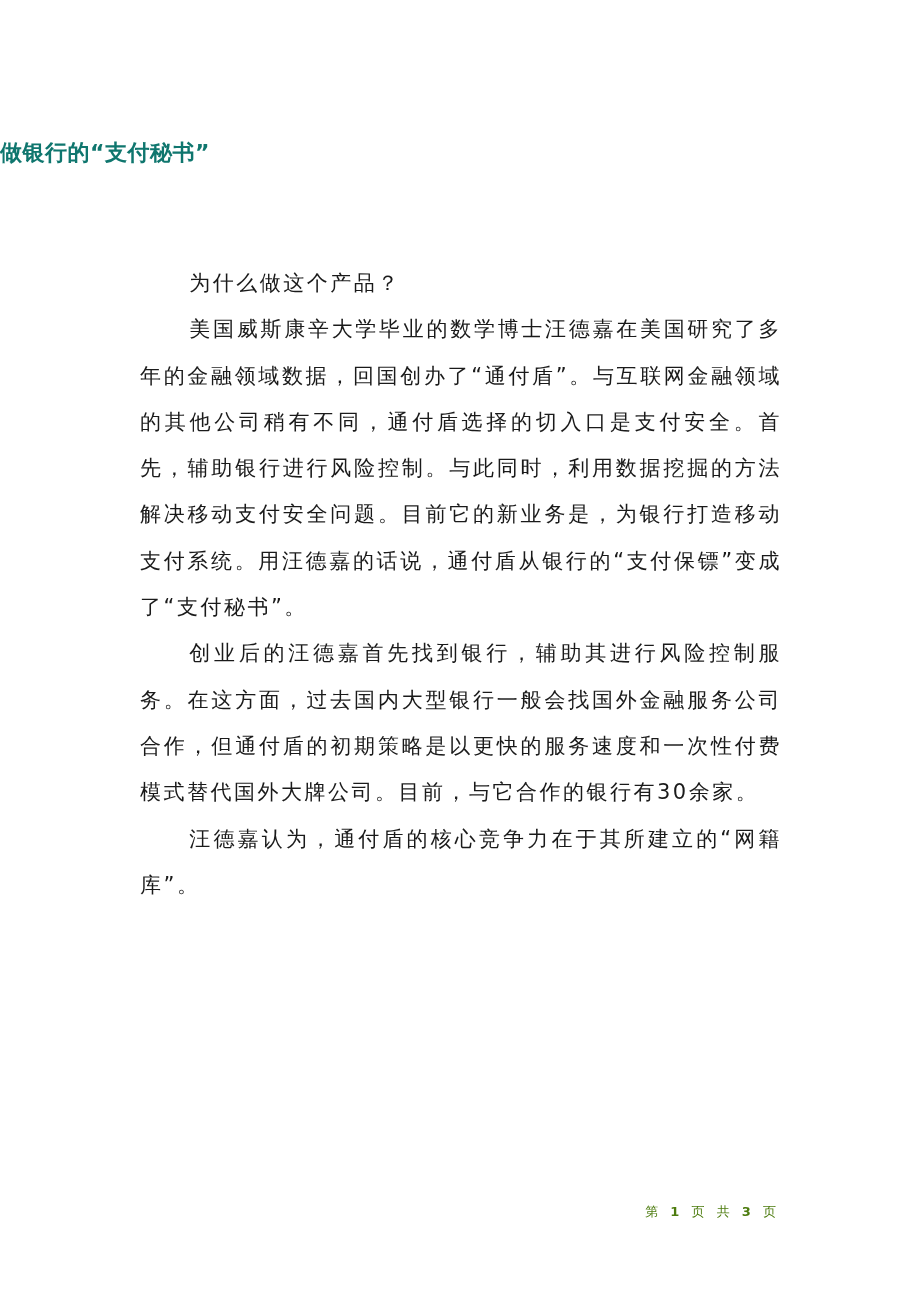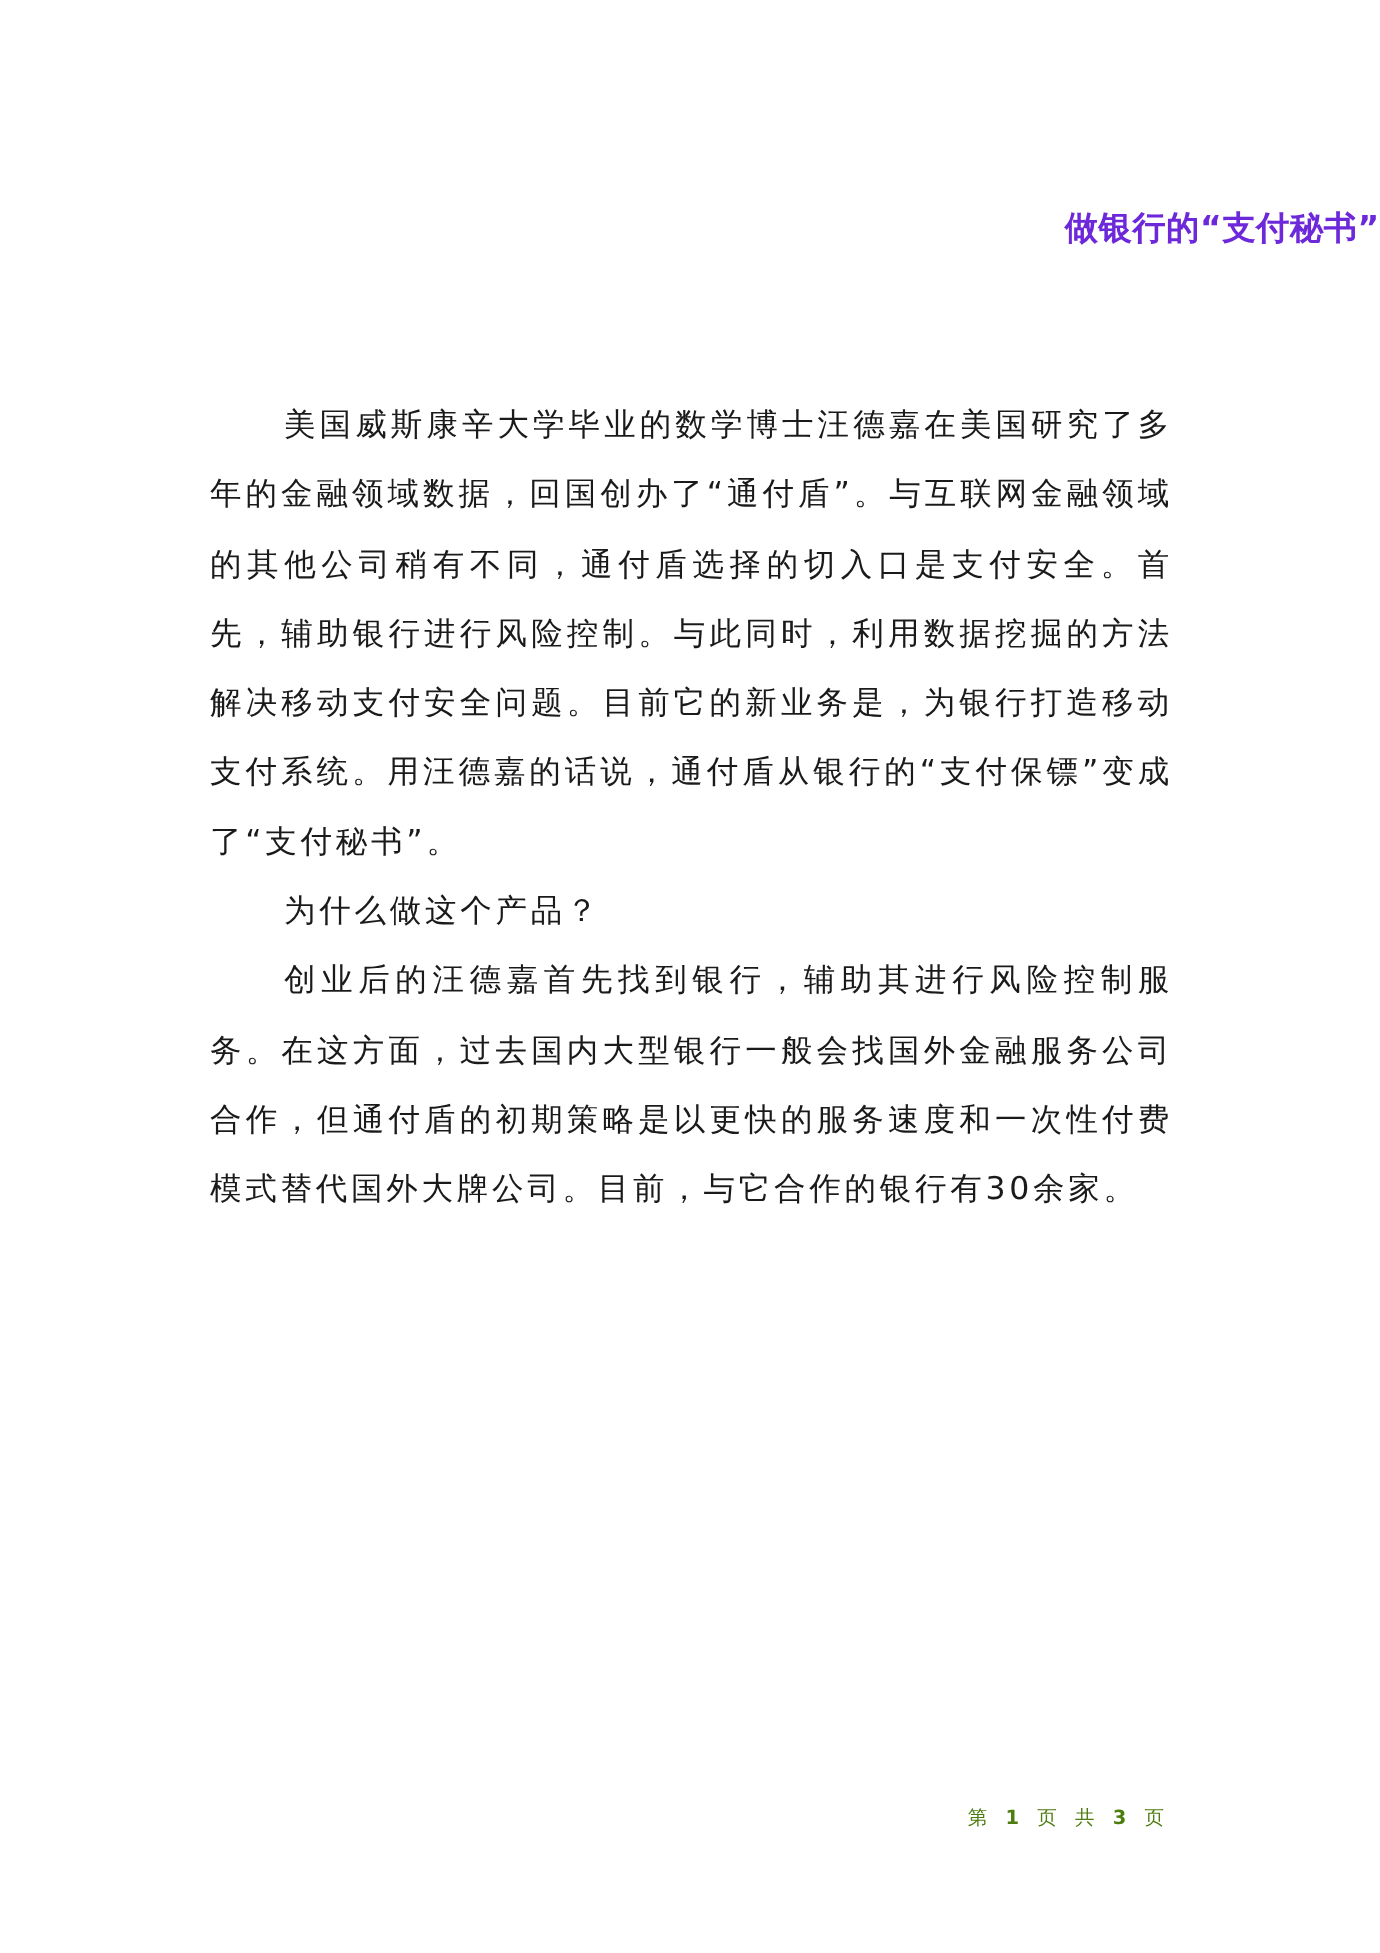--- a/index.html
+++ b/index.html
@@ -20,24 +20,24 @@
       left: 0; top: 0;
       width: 920px;
       height: 1302px;
       background: #ffffff;
     }
     .title {
       position: absolute;
       top: 122px;
       left: 0;
       width: 920px;
-      text-align: right;
+      text-align: left;
       font-size: 22px;
       font-weight: bold;
-      color: #6d28d9;
+      color: #0f766e;
       letter-spacing: 0.5px;
       line-height: 32px;
       font-family: "DejaVu Sans", "Liberation Sans", sans-serif;
     }
     .body {
       position: absolute;
       top: 260px;
       left: 140px;
       width: 642px;
       font-size: 21px;
@@ -63,23 +63,24 @@
     }
     .footer .num { font-weight: bold; }
   </style>
 </head>
 <body>
 
 <div class="page">
   <h1 class="title">做银行的“支付秘书”</h1>
 
   <div class="body">
+    <p>为什么做这个产品？</p>
     <p>美国威斯康辛大学毕业的数学博士汪德嘉在美国研究了多年的金融领域数据，回国创办了“通付盾”。与互联网金融领域的其他公司稍有不同，通付盾选择的切入口是支付安全。首先，辅助银行进行风险控制。与此同时，利用数据挖掘的方法解决移动支付安全问题。目前它的新业务是，为银行打造移动支付系统。用汪德嘉的话说，通付盾从银行的“支付保镖”变成了“支付秘书”。</p>
-    <p>为什么做这个产品？</p>
     <p>创业后的汪德嘉首先找到银行，辅助其进行风险控制服务。在这方面，过去国内大型银行一般会找国外金融服务公司合作，但通付盾的初期策略是以更快的服务速度和一次性付费模式替代国外大牌公司。目前，与它合作的银行有30余家。</p>
+    <p>汪德嘉认为，通付盾的核心竞争力在于其所建立的“网籍库”。</p>
   </div>
 
   <div class="footer">
     <span>第</span>
     <span class="num">1</span>
     <span>页 共</span>
     <span class="num">3</span>
     <span>页</span>
   </div>
 </div>

